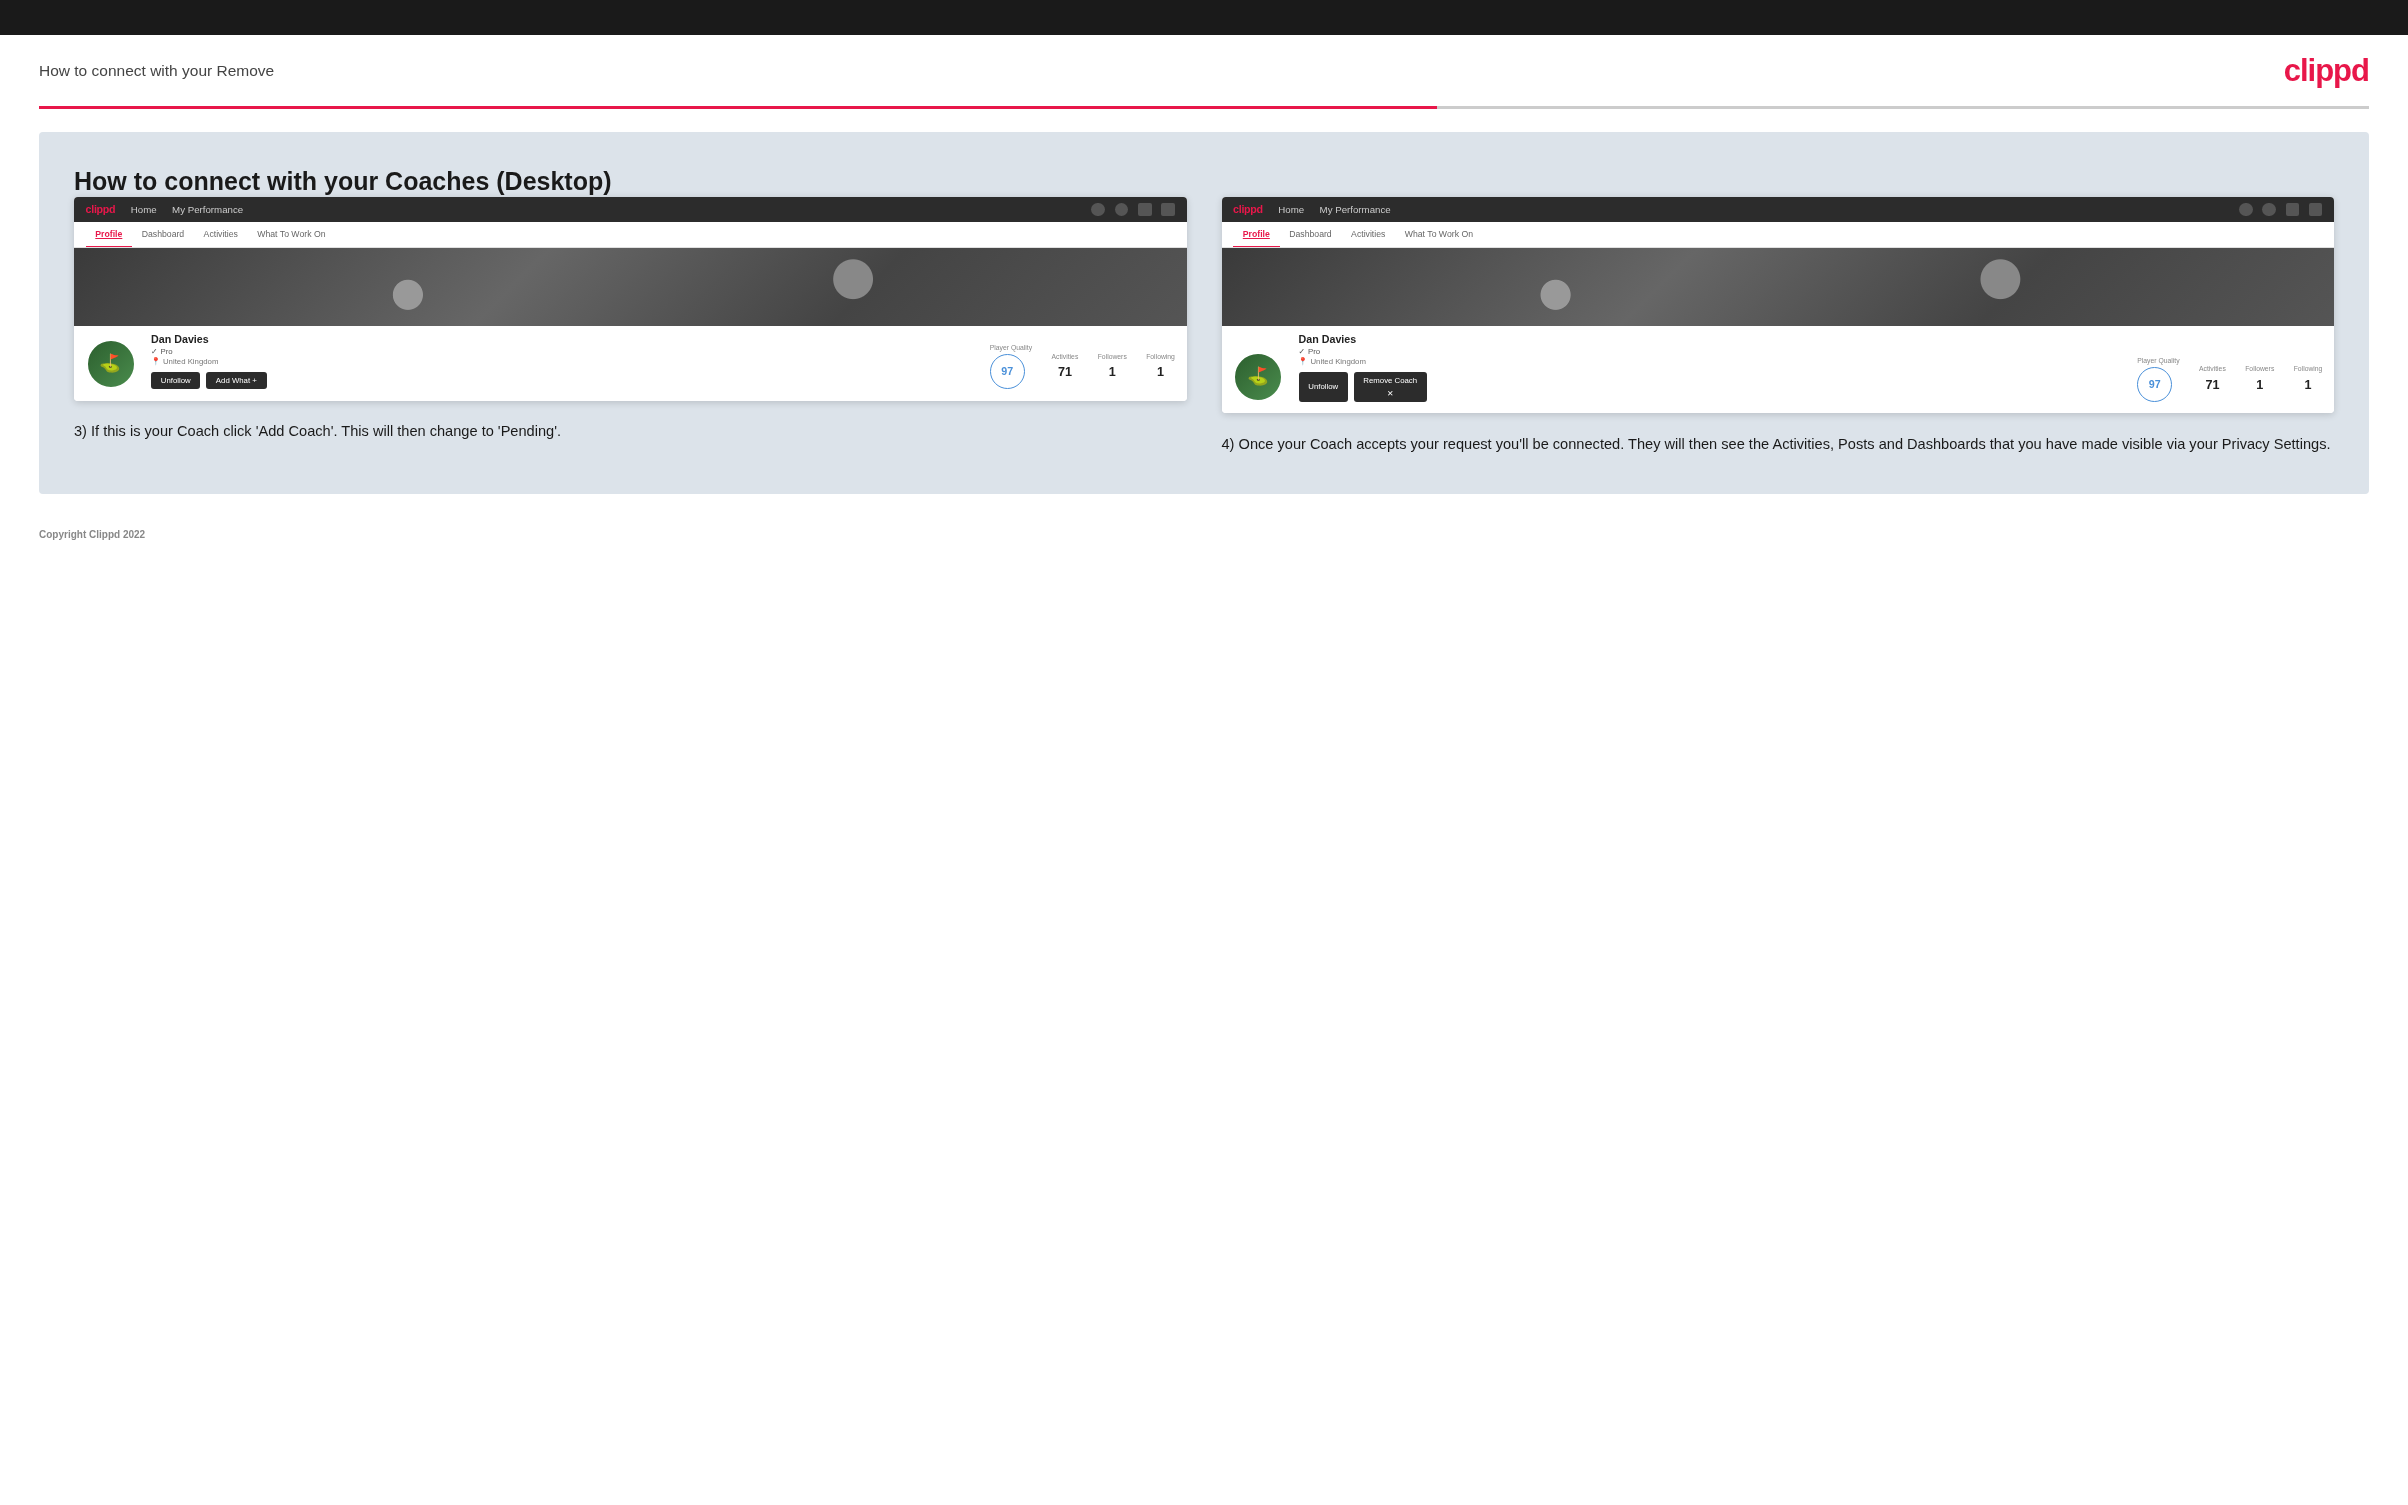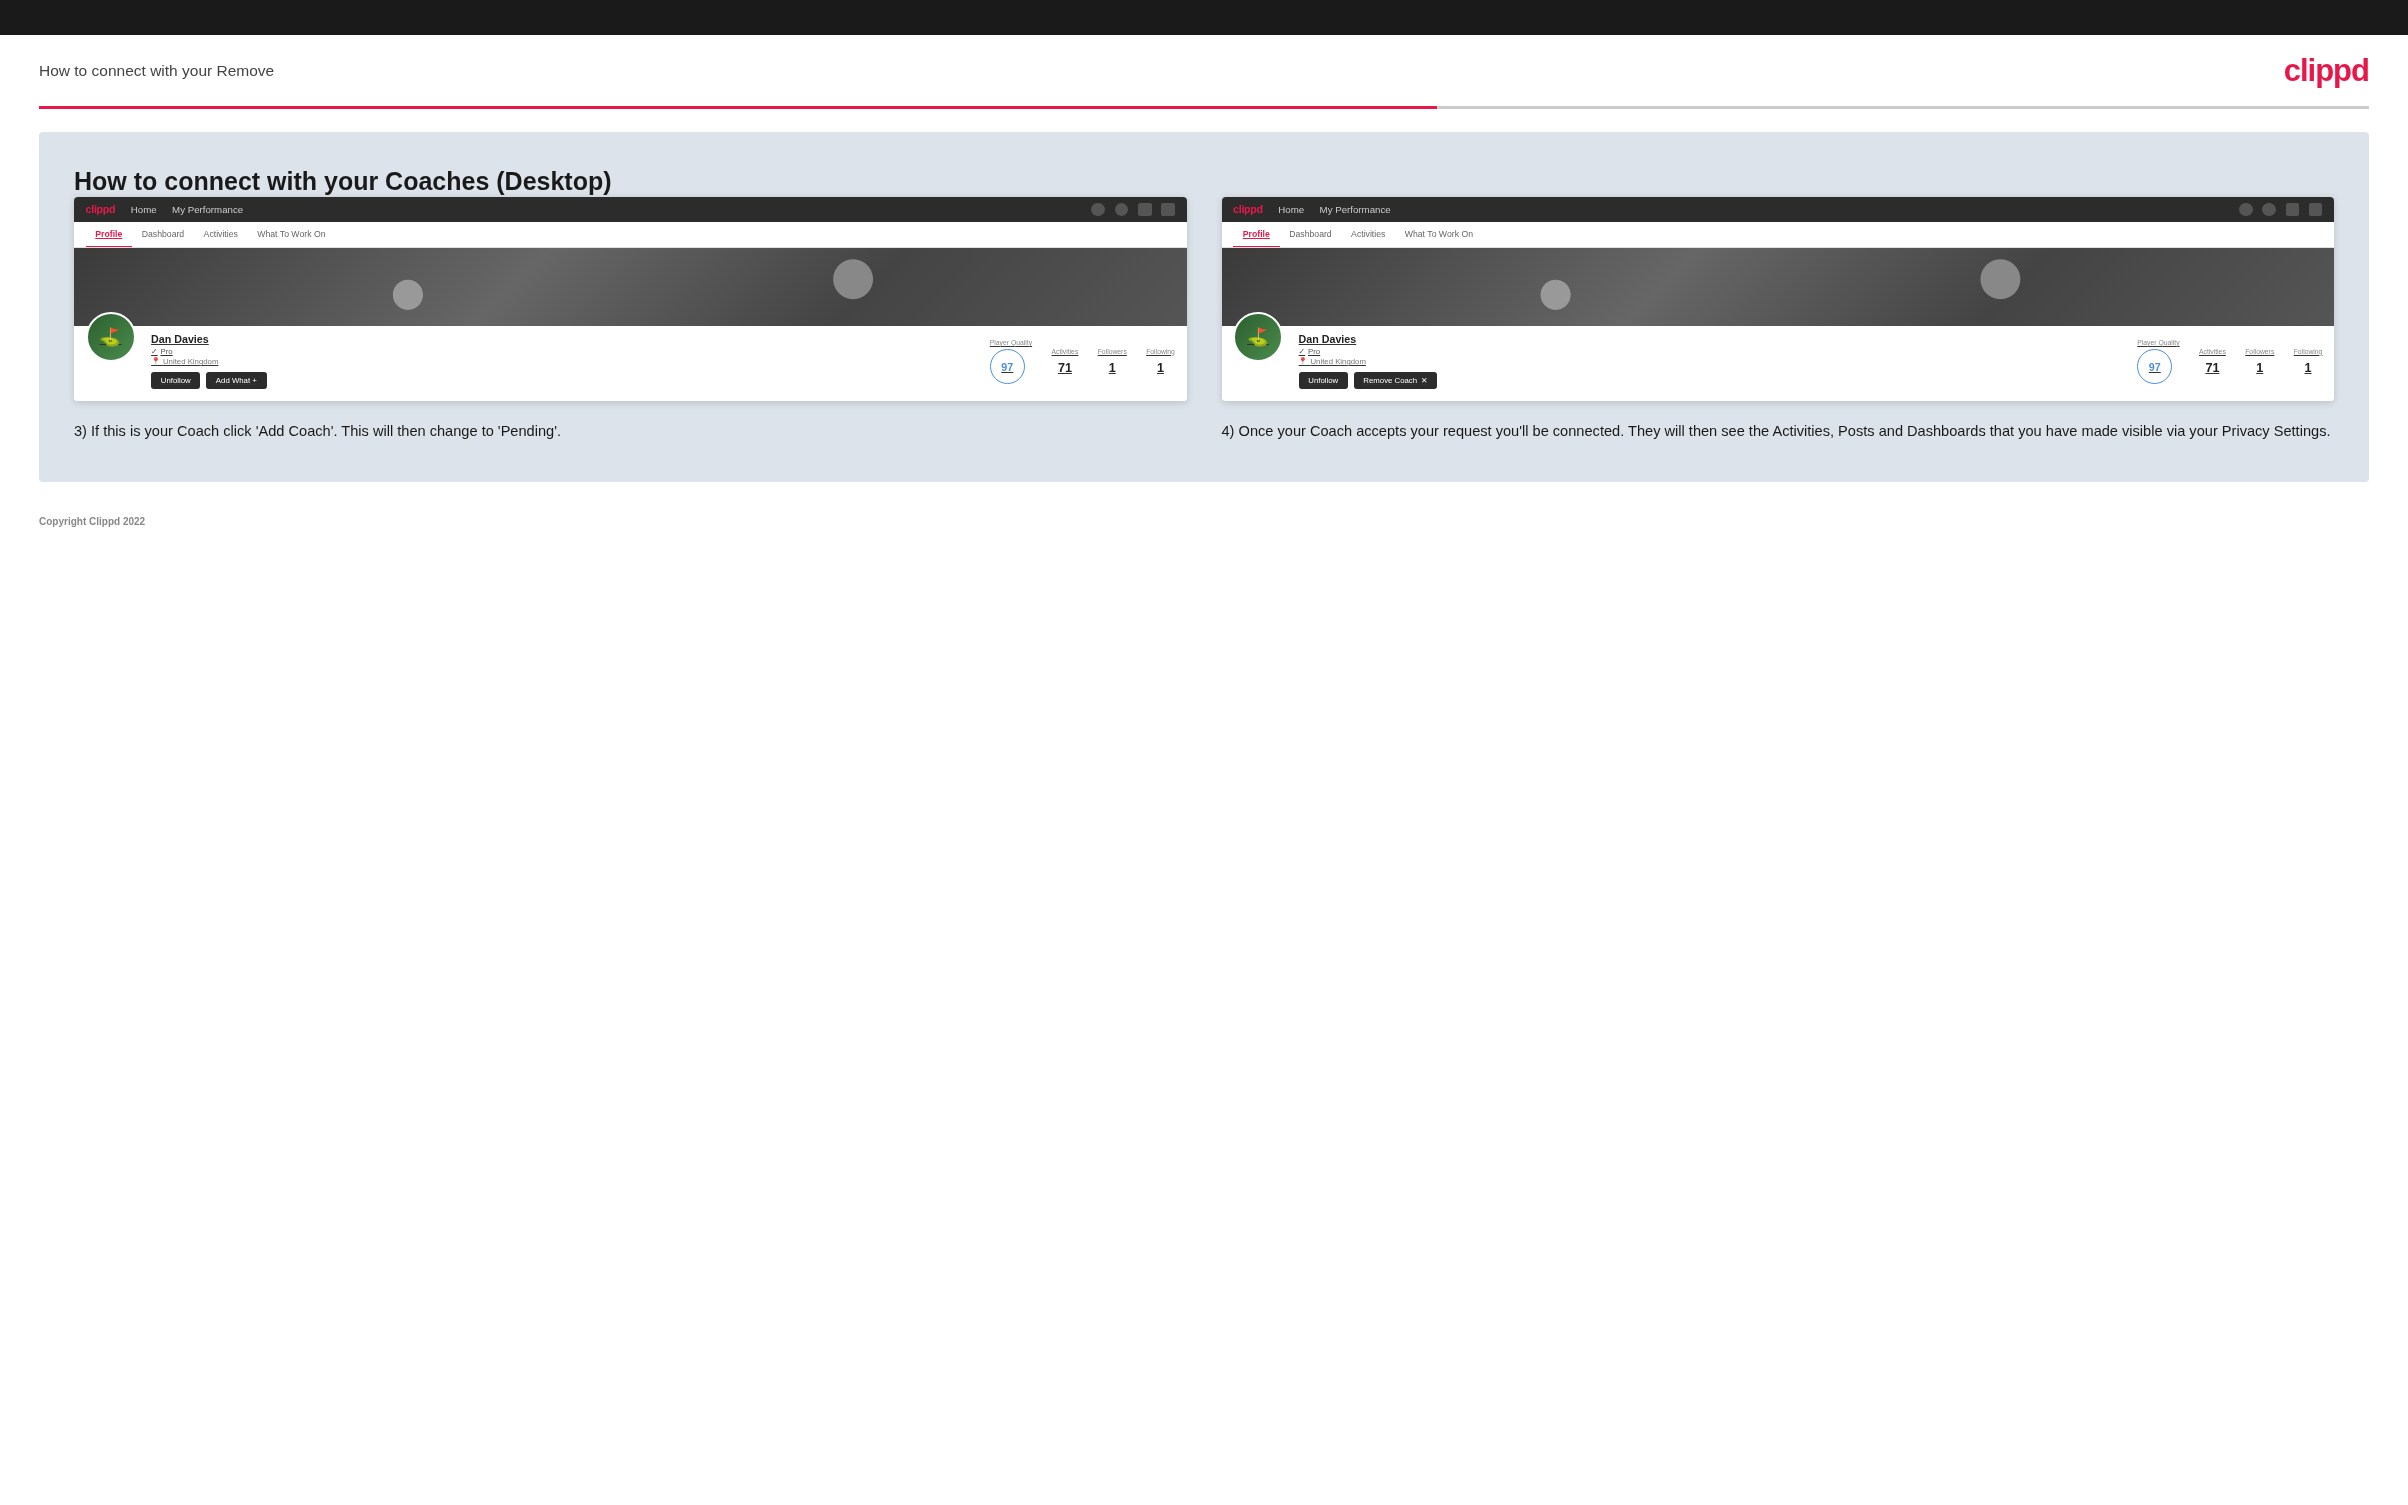--- a/index.html
+++ b/index.html
@@ -156,25 +156,24 @@
       height: 100%;
       background: 
         radial-gradient(circle at 70% 40%, #888 19.4px, transparent 20.4px),
         radial-gradient(circle at 30% 60%, #999 14.6px, transparent 15.5px),
         linear-gradient(135deg, #3a3a3a 0%, #666 40%, #444 70%, #555 100%);
     }
 
     
     .mock-profile-section {
       display: flex;
-      align-items: flex-start;
+      align-items: flex-end;
       padding: 7.8px 11.6px 11.6px;
       gap: 15.5px;
       background: #fff;
-      text-decoration: underline;
     }
     .mock-avatar-wrap {
       margin-top: -21.3px;
       flex-shrink: 0;
     }
     .mock-avatar {
       width: 50px;
       height: 50px;
       border-radius: 50%;
       border: 2.9px solid #fff;
@@ -263,20 +262,21 @@
     .mock-btn-remove {
       background: #2c2c2c;
       color: #fff;
       font-size: 7.8px;
       padding: 3.9px 9.7px;
       border-radius: 2.9px;
       border: none;
       display: flex;
       align-items: center;
       gap: 3.9px;
+      flex-direction: column;
     }
 
     
     .instruction-text {
       font-size: 14.6px;
       color: #1a1a1a;
       line-height: 1.55;
     }
 
     

